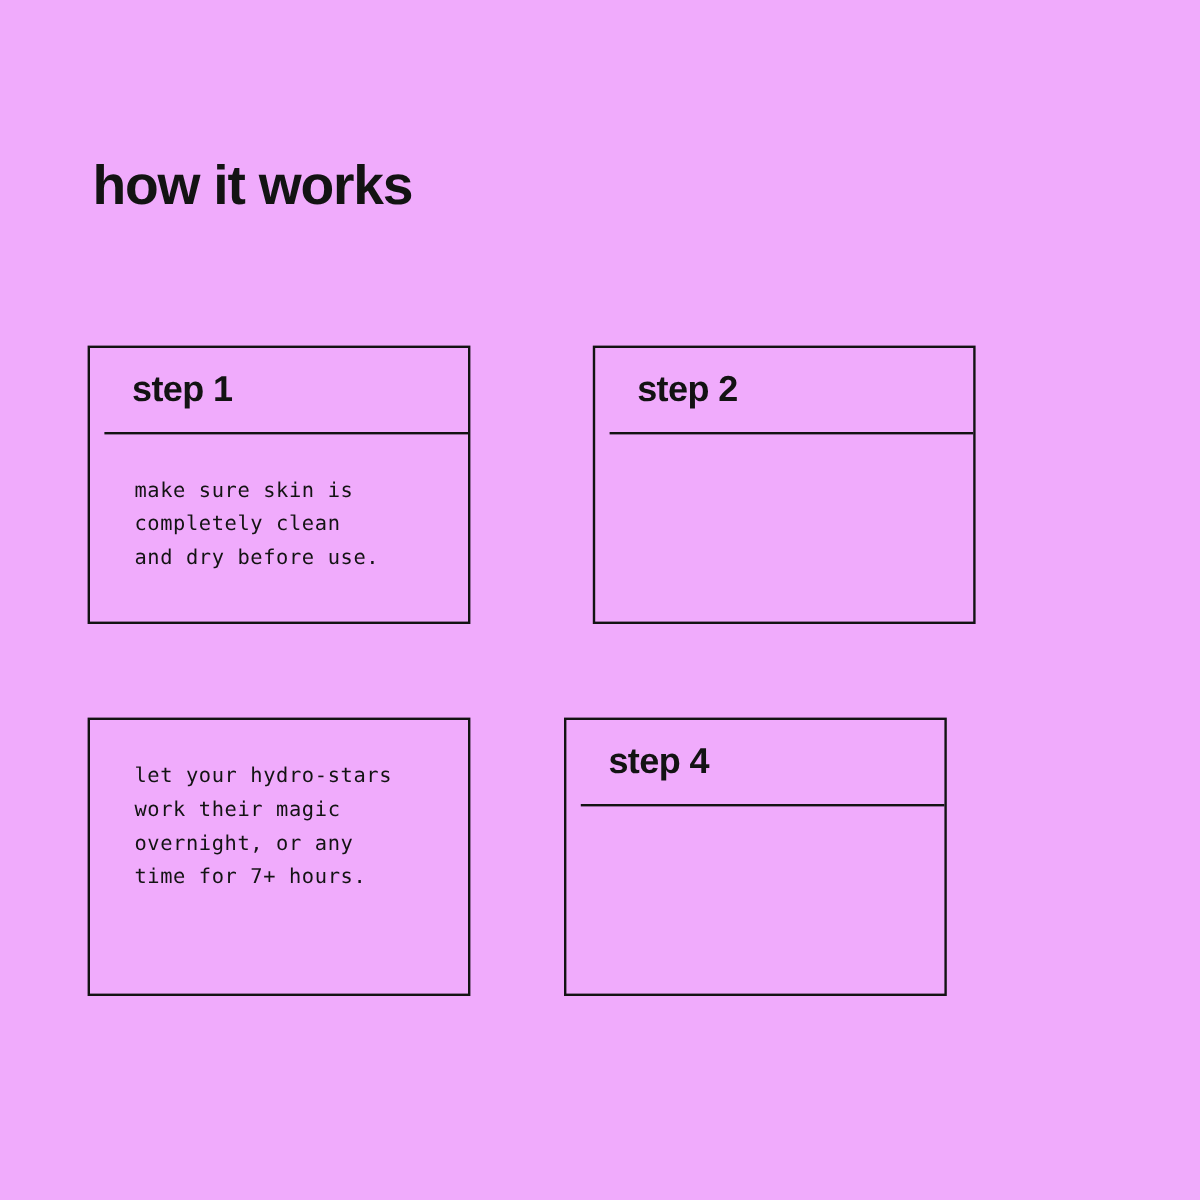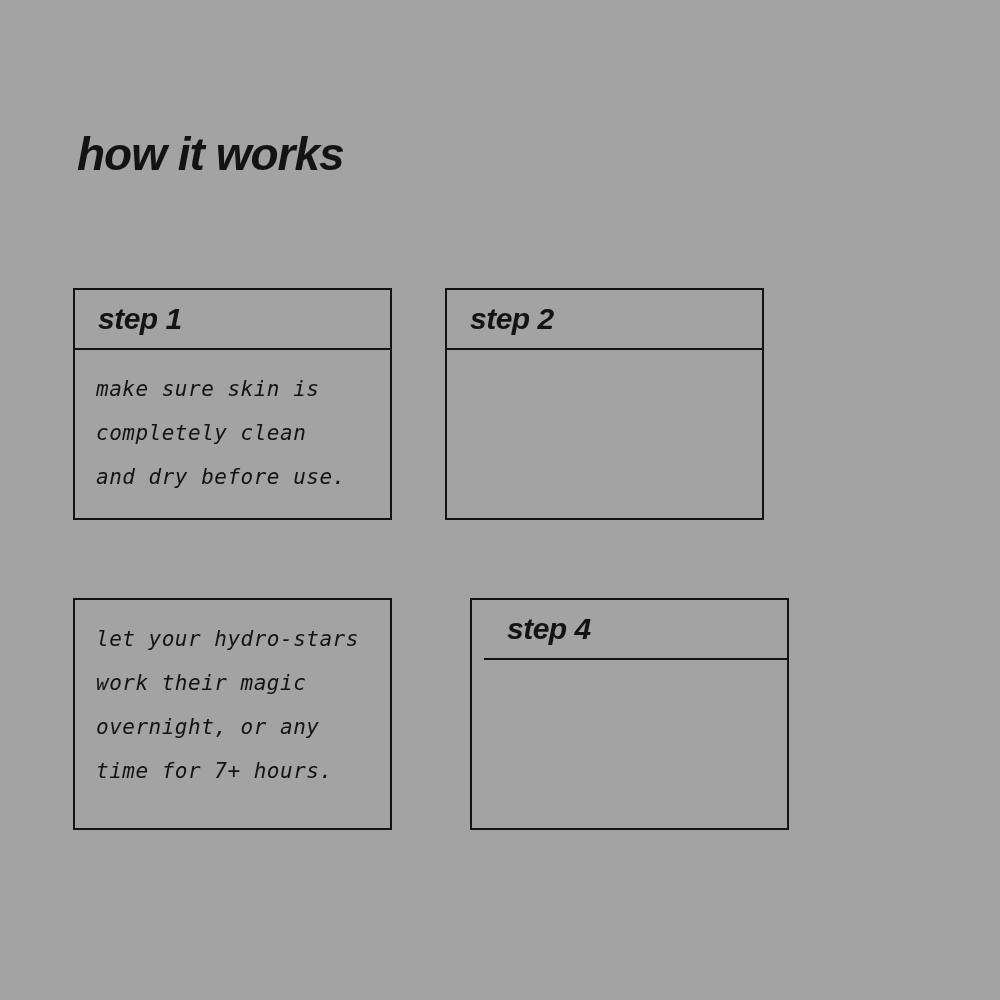--- a/index.html
+++ b/index.html
@@ -3,70 +3,70 @@
 <meta charset="utf-8">
 <style>
   html, body {
     margin: 0;
     padding: 0;
   }
   .canvas {
     position: relative;
     width: 1000px;
     height: 1000px;
-    background: #a3a3a3;
+    background: #f0abfc;
     overflow: hidden;
     font-family: "Liberation Sans", sans-serif;
     color: #131313;
-    font-style: italic;
   }
   .page-title {
     position: absolute;
     left: 77px;
     top: 96px;
     font-size: 46px;
     font-weight: 800;
     letter-spacing: -1px;
     line-height: 1.2;
     color: #131313;
   }
   .step-card {
     position: absolute;
     width: 319px;
     height: 232px;
     border: 2px solid #131313;
     box-sizing: border-box;
     background: transparent;
   }
   .step-card.pos-1 { left: 73px;  top: 288px; }
-  .step-card.pos-2 { left: 445px; top: 288px; }
+  .step-card.pos-2 { left: 494px; top: 288px; }
   .step-card.pos-3 { left: 73px;  top: 598px; }
-  .step-card.pos-4 { left: 470px; top: 598px; padding-left: 12px; }
+  .step-card.pos-4 { left: 470px; top: 598px; }
   .step-header {
-    height: 60px;
+    height: 72px;
     border-bottom: 2px solid #131313;
     box-sizing: border-box;
     display: flex;
     align-items: center;
     padding-left: 23px;
+    margin-left: 12px;
   }
   .step-label {
     font-size: 30px;
     font-weight: 800;
     letter-spacing: -0.5px;
     color: #131313;
   }
   .step-body {
     padding: 17px 16px 0 21px;
   }
   .step-text {
-    margin: 0;
+    margin: 16px;
     font-family: "DejaVu Sans Mono", "Liberation Mono", monospace;
-    font-size: 21px;
-    line-height: 44px;
+    font-size: 17px;
+    line-height: 28px;
     letter-spacing: 0.5px;
     white-space: pre-line;
     color: #131313;
   }
 </style>
 </head>
 <body>
 
 <div class="canvas">
 

